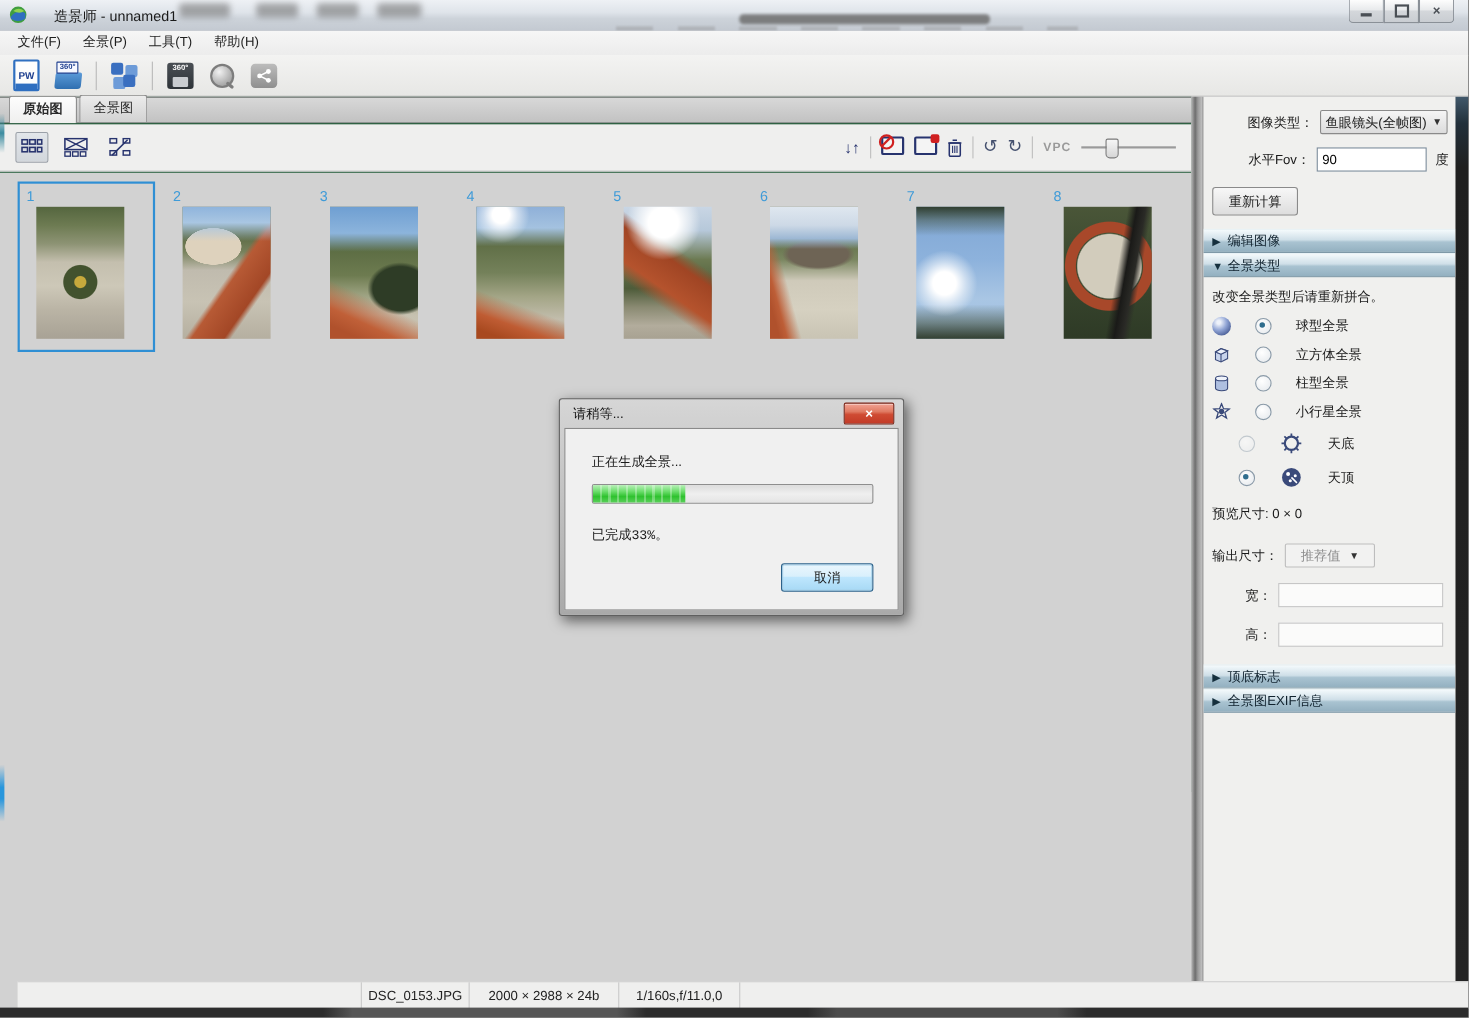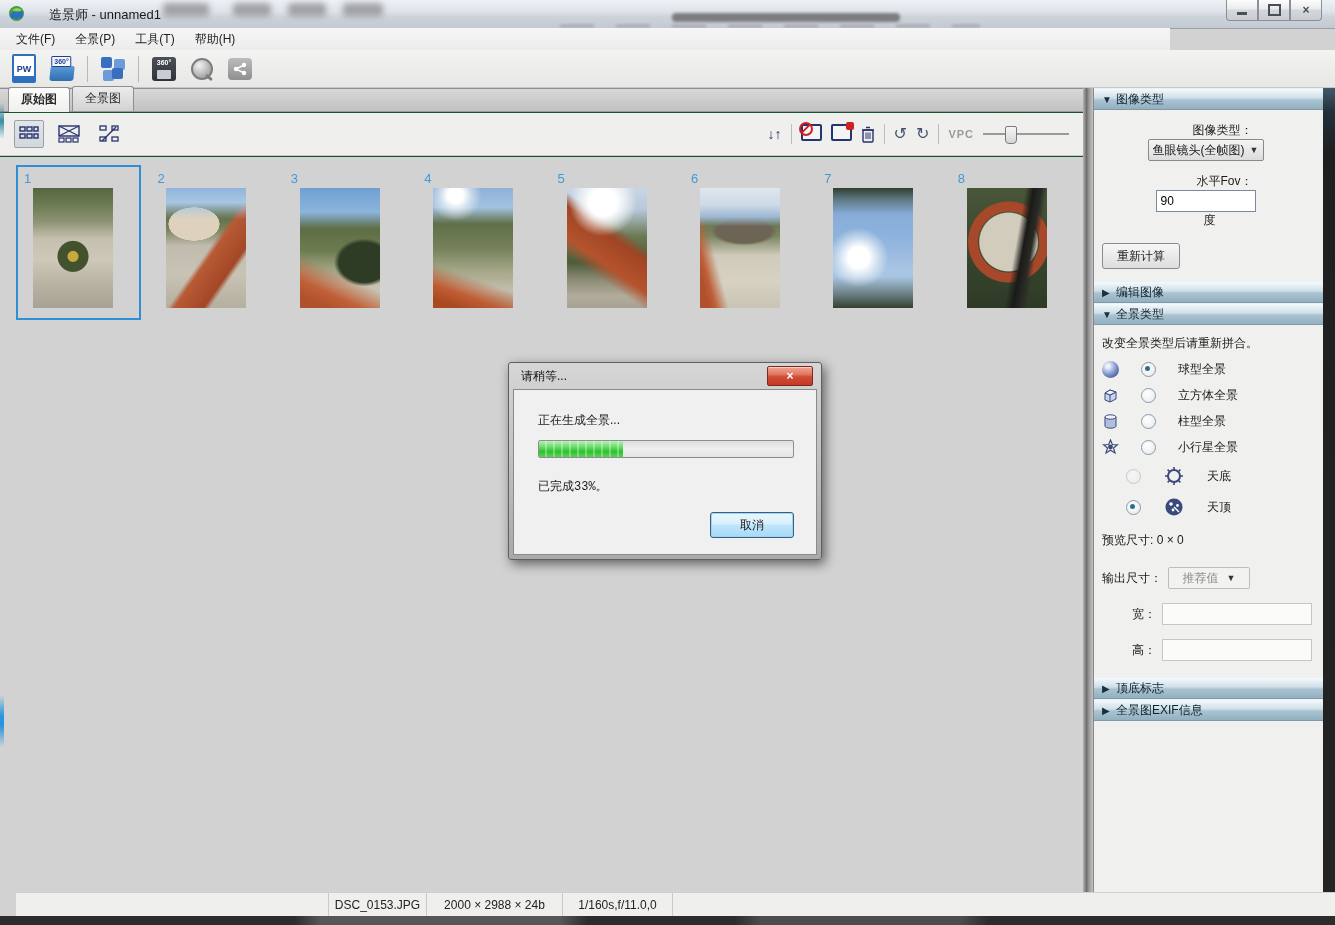--- a/index.html
+++ b/index.html
@@ -18,22 +18,22 @@
     background:repeating-linear-gradient(90deg,#888 0 34px,transparent 34px 56px);filter:blur(1px);}
   .win-controls{position:absolute;right:13px;top:0;display:flex;}
   .win-btn{width:30px;height:20px;border:1px solid #8a9097;border-top:none;background:linear-gradient(180deg,#fdfdfd,#e8eaec 45%,#d4d7db 50%,#c9cdd2);
     display:flex;align-items:center;justify-content:center;color:#4a4f55;font-weight:bold;font-size:12px;}
   .win-btn.first{border-radius:0 0 0 4px;}
   .win-btn.last{border-radius:0 0 4px 0;}
   .glyph-min{width:10px;height:3px;background:#4a4f55;margin-top:7px;}
   .glyph-max{width:9px;height:8px;border:2px solid #4a4f55;}
 
   
-  .menubar{position:absolute;left:0;top:28px;width:1170px;height:22px;
-    background:linear-gradient(180deg,#f6f6f6,#ececec);border-bottom:1px solid #d0d0d0;display:flex;align-items:center;}
+  .menubar{position:absolute;left:0;top:28px;width:1335px;height:22px;
+    background:linear-gradient(180deg,#f6f6f6,#ececec);border-bottom:1px solid #d0d0d0;display:flex;align-items:flex-end;}
   .menu-item{padding:3px 10px;color:#1e1e1e;}
   .menu-item:first-child{margin-left:6px;}
 
   
   .toolbar{position:absolute;left:0;top:50px;width:1335px;height:38px;
     background:linear-gradient(180deg,#f3f3f2,#e7e7e5);border-bottom:1px solid #c6c6c6;
     display:flex;align-items:center;gap:6px;padding-left:8px;box-sizing:border-box;}
   .tb-btn{width:32px;height:30px;display:flex;align-items:center;justify-content:center;position:relative;}
   .tb-sep{width:1px;height:26px;background:#b9b9b9;margin:0 3px;}
   .pwdoc{width:20px;height:25px;background:#fdfdfd;border:2px solid #2f6fc0;border-radius:2px;position:relative;
@@ -137,21 +137,21 @@
   .rightstrip{position:absolute;left:1323px;top:88px;width:12px;height:804px;
     background:linear-gradient(180deg,#41586a 0%,#22303a 3%,#1f1f1f 8%,#242424 100%);}
 
   
   .sidebar{position:absolute;left:1093px;top:88px;width:230px;height:804px;background:#f0f0ee;
     border-left:1px solid #8a8a8a;box-sizing:border-box;overflow:hidden;}
   .sec-header{height:20px;line-height:20px;padding-left:8px;color:#10222e;
     background:linear-gradient(180deg,#f4fafc 0%,#cfdfe8 45%,#a9c3d1 55%,#93b0c0 100%);
     border-top:1px solid #e8f2f6;border-bottom:1px solid #7f99a8;}
   .sec-header .arr{display:inline-block;width:14px;font-size:10px;color:#16303e;}
-  .form-row{display:flex;align-items:center;margin:12px 6px 0 0;flex-direction:column;}
+  .form-row{display:flex;align-items:center;margin:12px 6px 0 0;}
   .form-row .lbl{width:100px;text-align:right;padding-right:6px;color:#1a1a1a;}
   .dropdown{width:116px;height:22px;border:1px solid #8a8a8a;border-radius:2px;
     background:linear-gradient(180deg,#f5f5f5,#dcdcdc);display:flex;align-items:center;padding:0 4px;box-sizing:border-box;}
   .dropdown .val{flex:1;white-space:nowrap;overflow:hidden;}
   .dropdown .dd-arr{font-size:9px;color:#333;margin-left:2px;}
   .txt-input{width:90px;height:20px;border:1px solid #7a8a99;background:#fff;padding:0 4px;font-size:12px;
     font-family:"Liberation Sans",sans-serif;box-sizing:content-box;}
   .unit{margin-left:8px;}
   .btn{height:26px;padding:0 14px;border:1px solid #8a8a8a;border-radius:3px;
     background:linear-gradient(180deg,#f7f7f7,#dddddd);font-size:12px;font-family:"Liberation Sans",sans-serif;color:#1a1a1a;text-align:right;}
@@ -400,23 +400,20 @@
           <div class="photo p8"></div>
         </div>
       </div>
     </div>
   </div>
 
   <div class="splitter"></div>
   <div class="rightstrip"></div>
 
   <div class="sidebar">
-    <div class="sec-header">
-      <span class="arr">▼</span><span>图像类型</span>
-    </div>
     <div>
       <div class="form-row">
         <span class="lbl">图像类型：</span>
         <div class="dropdown">
           <span class="val">鱼眼镜头(全帧图)</span>
           <span class="dd-arr">▼</span>
         </div>
       </div>
       <div class="form-row">
         <span class="lbl">水平Fov：</span>

